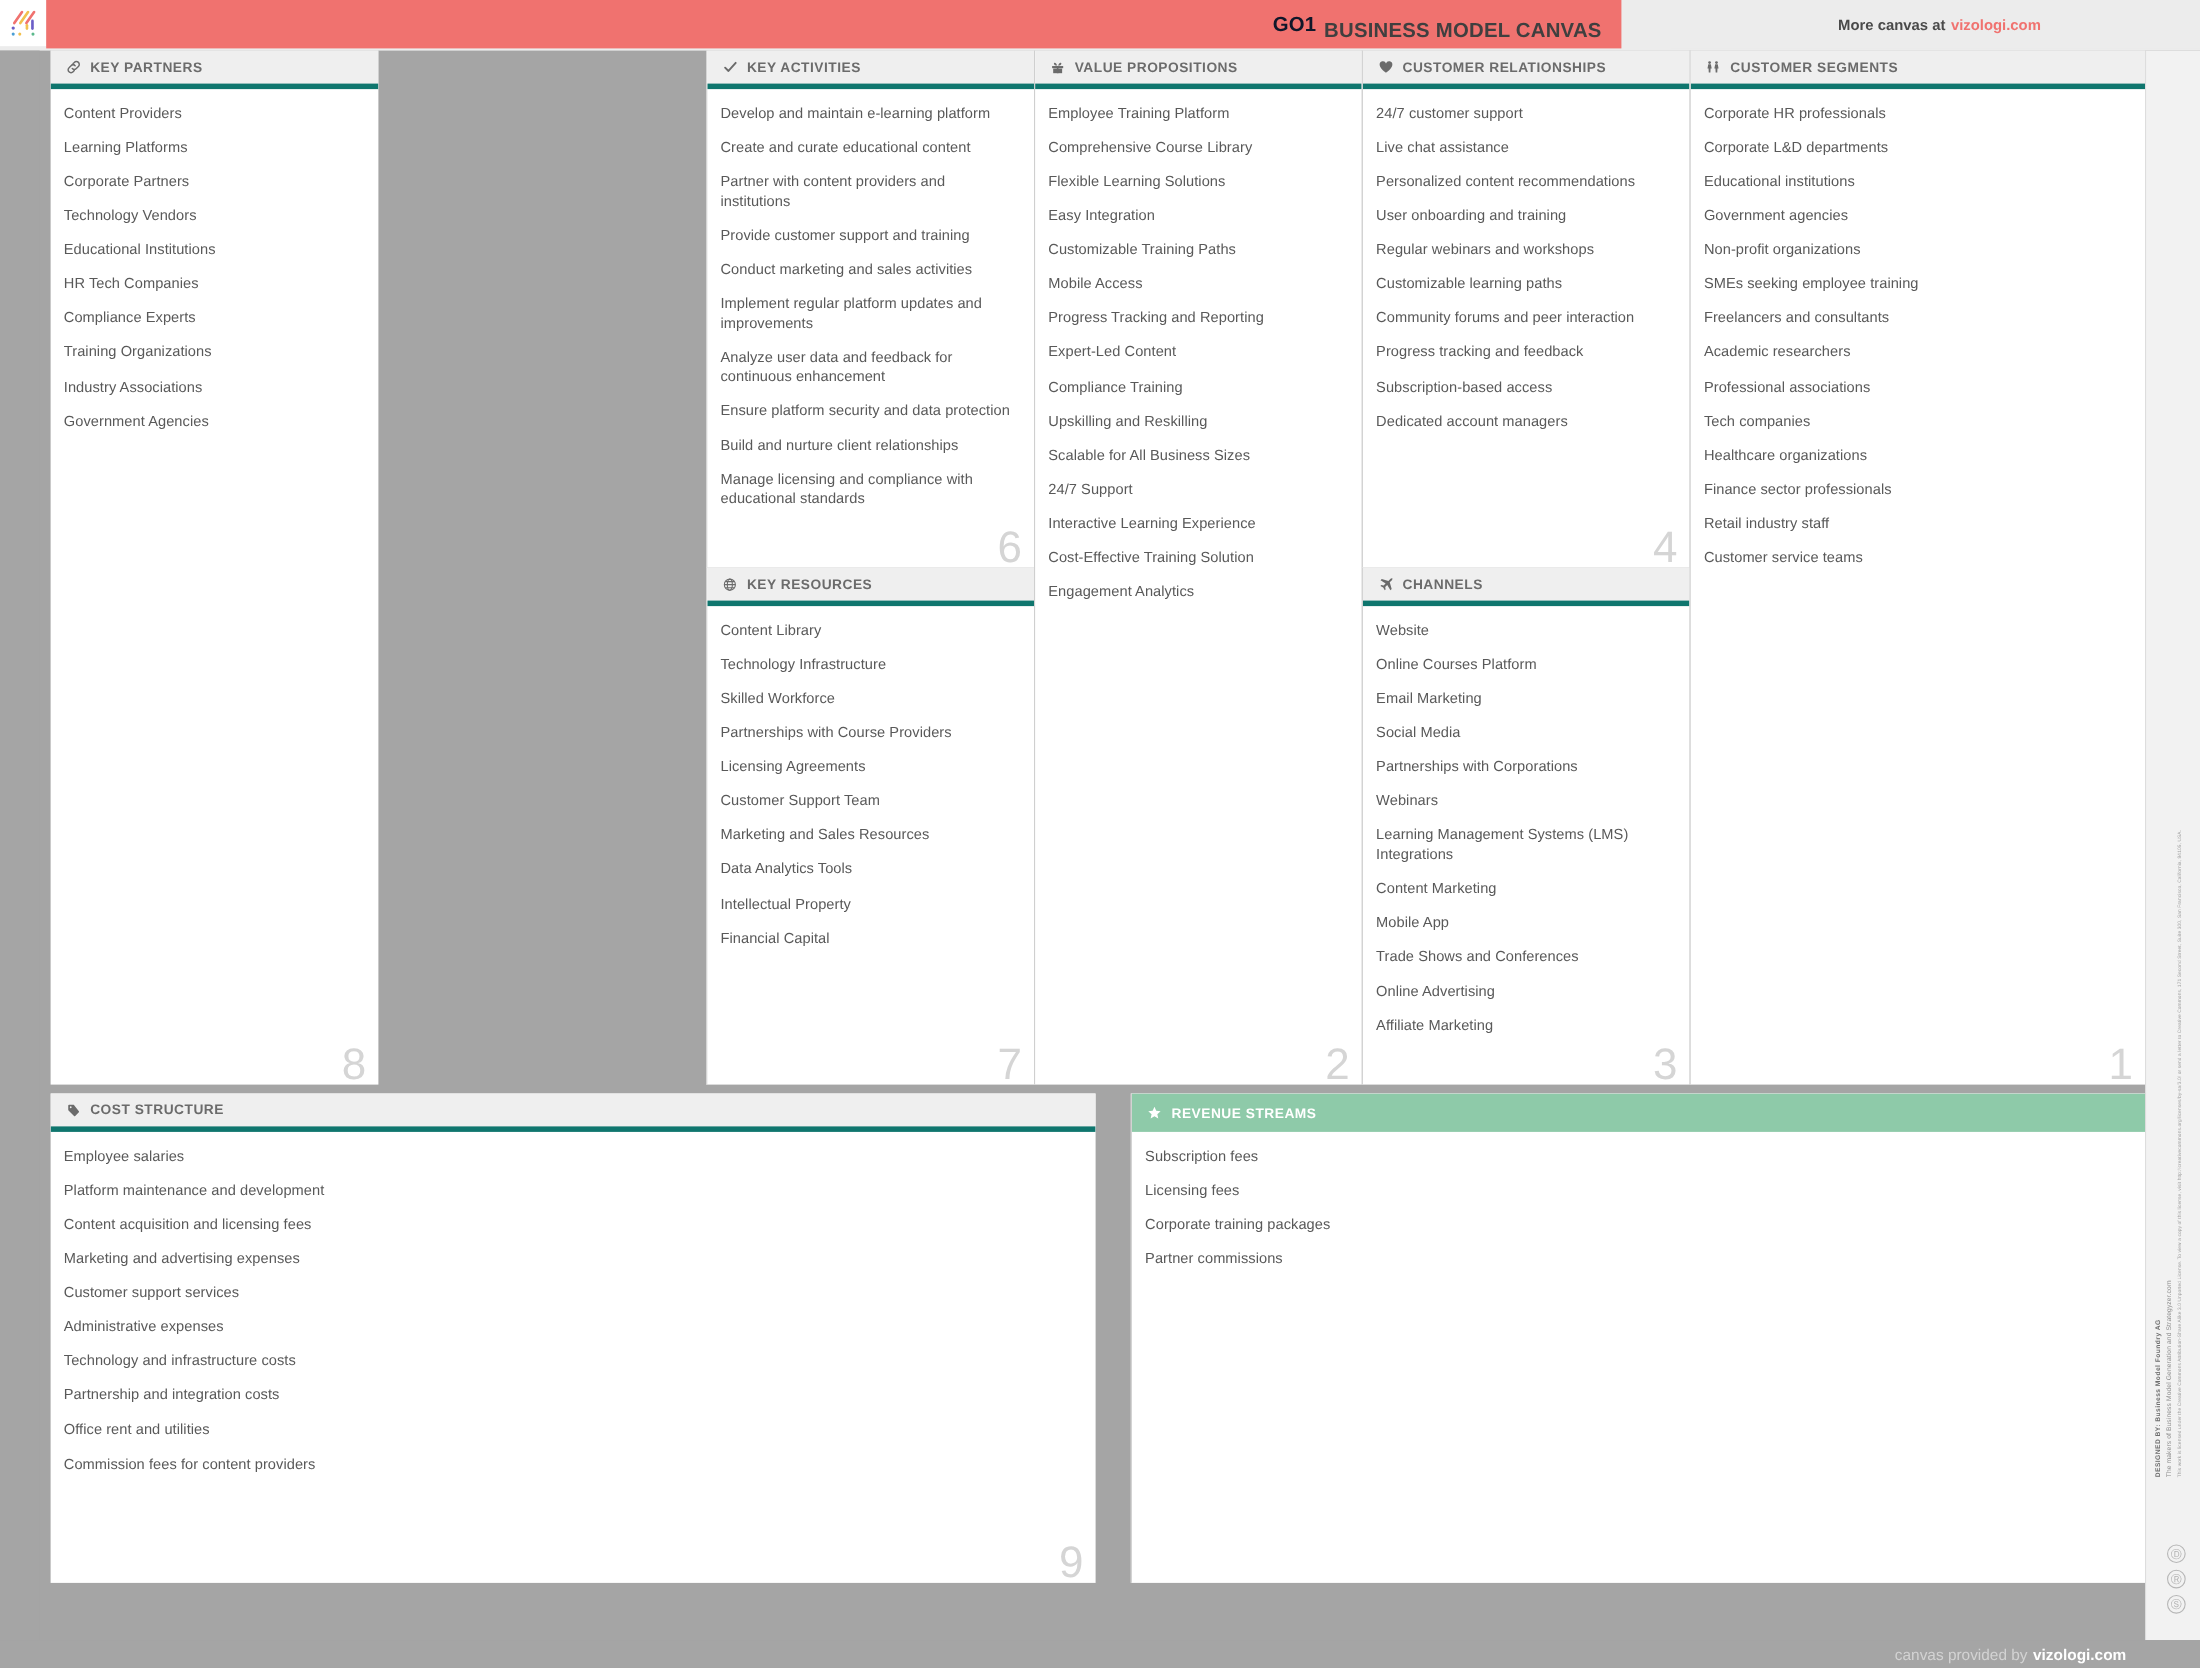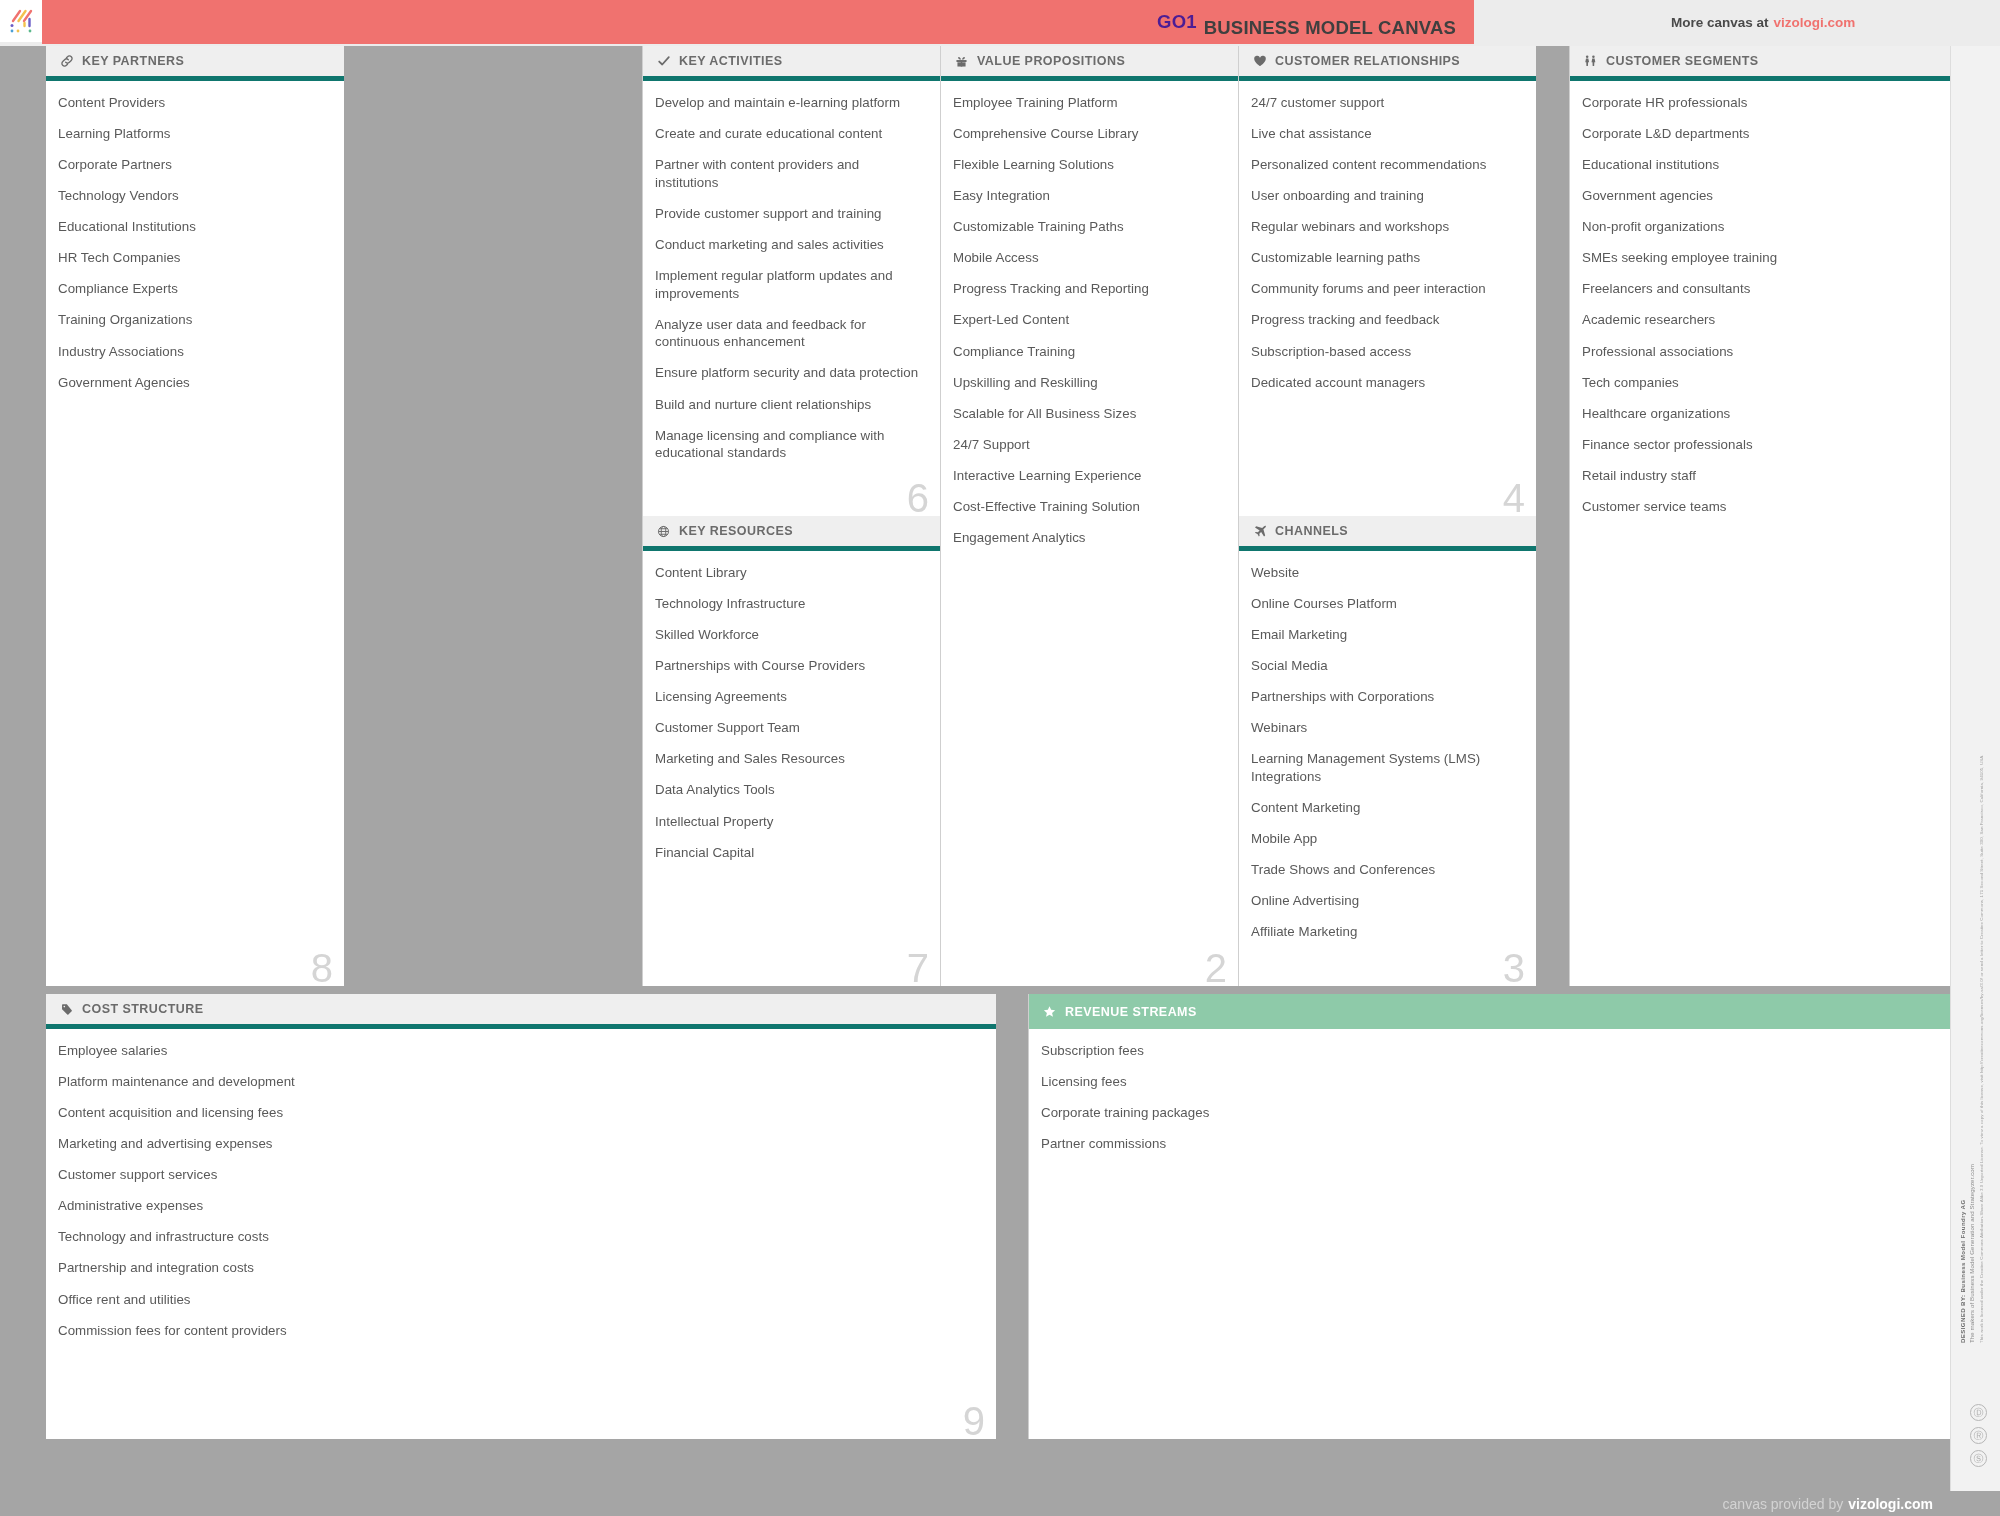--- a/index.html
+++ b/index.html
@@ -44,21 +44,21 @@
   .title-wrap {
     position: absolute;
     right: 18px; top: 0;
     height: 44px;
     display: flex; align-items: center;
     gap: 7px;
     font-size: 18.5px;
     font-weight: bold;
     letter-spacing: 0.2px;
   }
-  .title-go1 { color: #4c1d95; }
+  .title-go1 { color: #0f172a; }
   .title-rest { color: #3f3f3f; margin-top: 12px; }
 
   .topbar-more {
     position: absolute;
     left: 1519px; top: 0;
     width: 526px; height: 44px;
     background: #ececec;
     display: flex; align-items: center;
     padding-left: 152px;
     font-size: 13.5px;
@@ -140,21 +140,21 @@
     pointer-events: none;
   }
 
   
   #blk-key-partners   { left: 0;    top: 0;   width: 596px;  height: 940px; }
   #blk-key-activities { left: 596px; top: 0;  width: 298px;  height: 470px; }
   #blk-key-resources  { left: 596px; top: 470px; width: 298px; height: 470px; }
   #blk-value-props    { left: 894px; top: 0;  width: 298px;  height: 940px; }
   #blk-cust-rel       { left: 1192px; top: 0; width: 298px;  height: 470px; }
   #blk-channels       { left: 1192px; top: 470px; width: 298px; height: 470px; }
-  #blk-cust-seg       { left: 1490px; top: 0;  width: 414px; height: 940px; margin-left: 33px; }
+  #blk-cust-seg       { left: 1490px; top: 0;  width: 414px; height: 940px; }
 
   #blk-cost   { left: 0;   top: 948px; width: 950px;  height: 445px; border-left: none; }
   #blk-rev    { left: 982px; top: 948px; width: 954px; height: 445px; }
 
   
   #blk-key-partners { width: 298px; }
 
   
   .footer {
     position: absolute;

